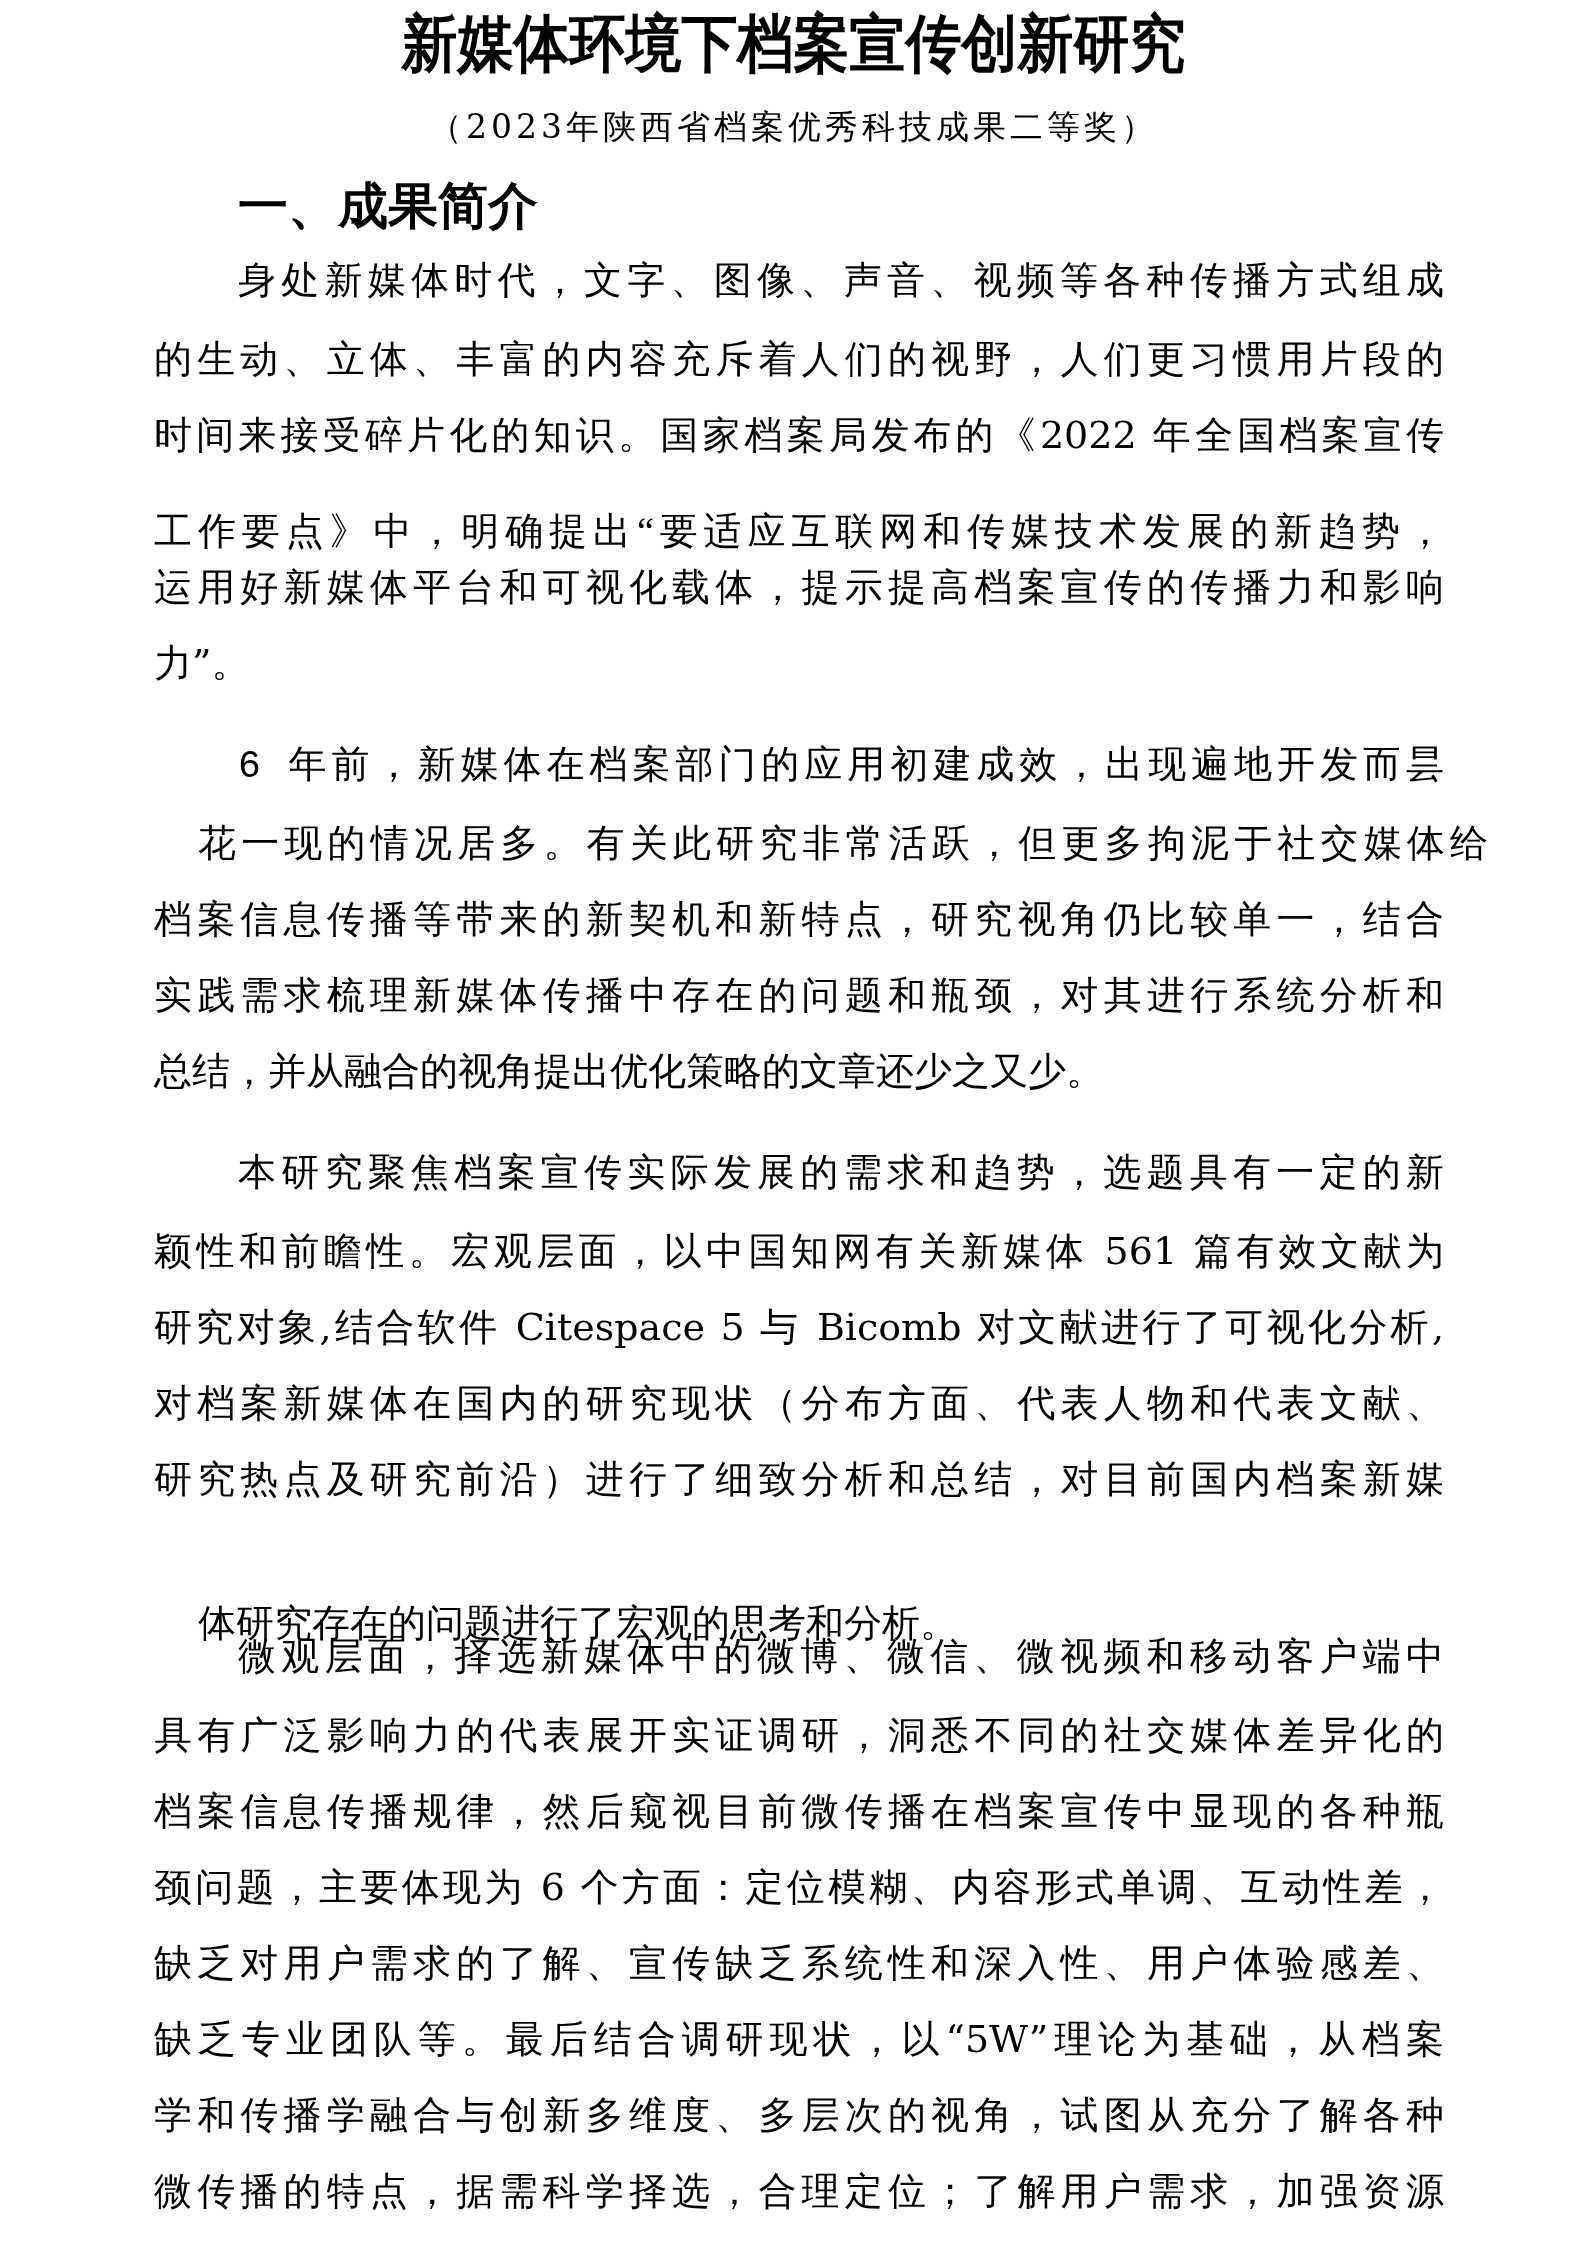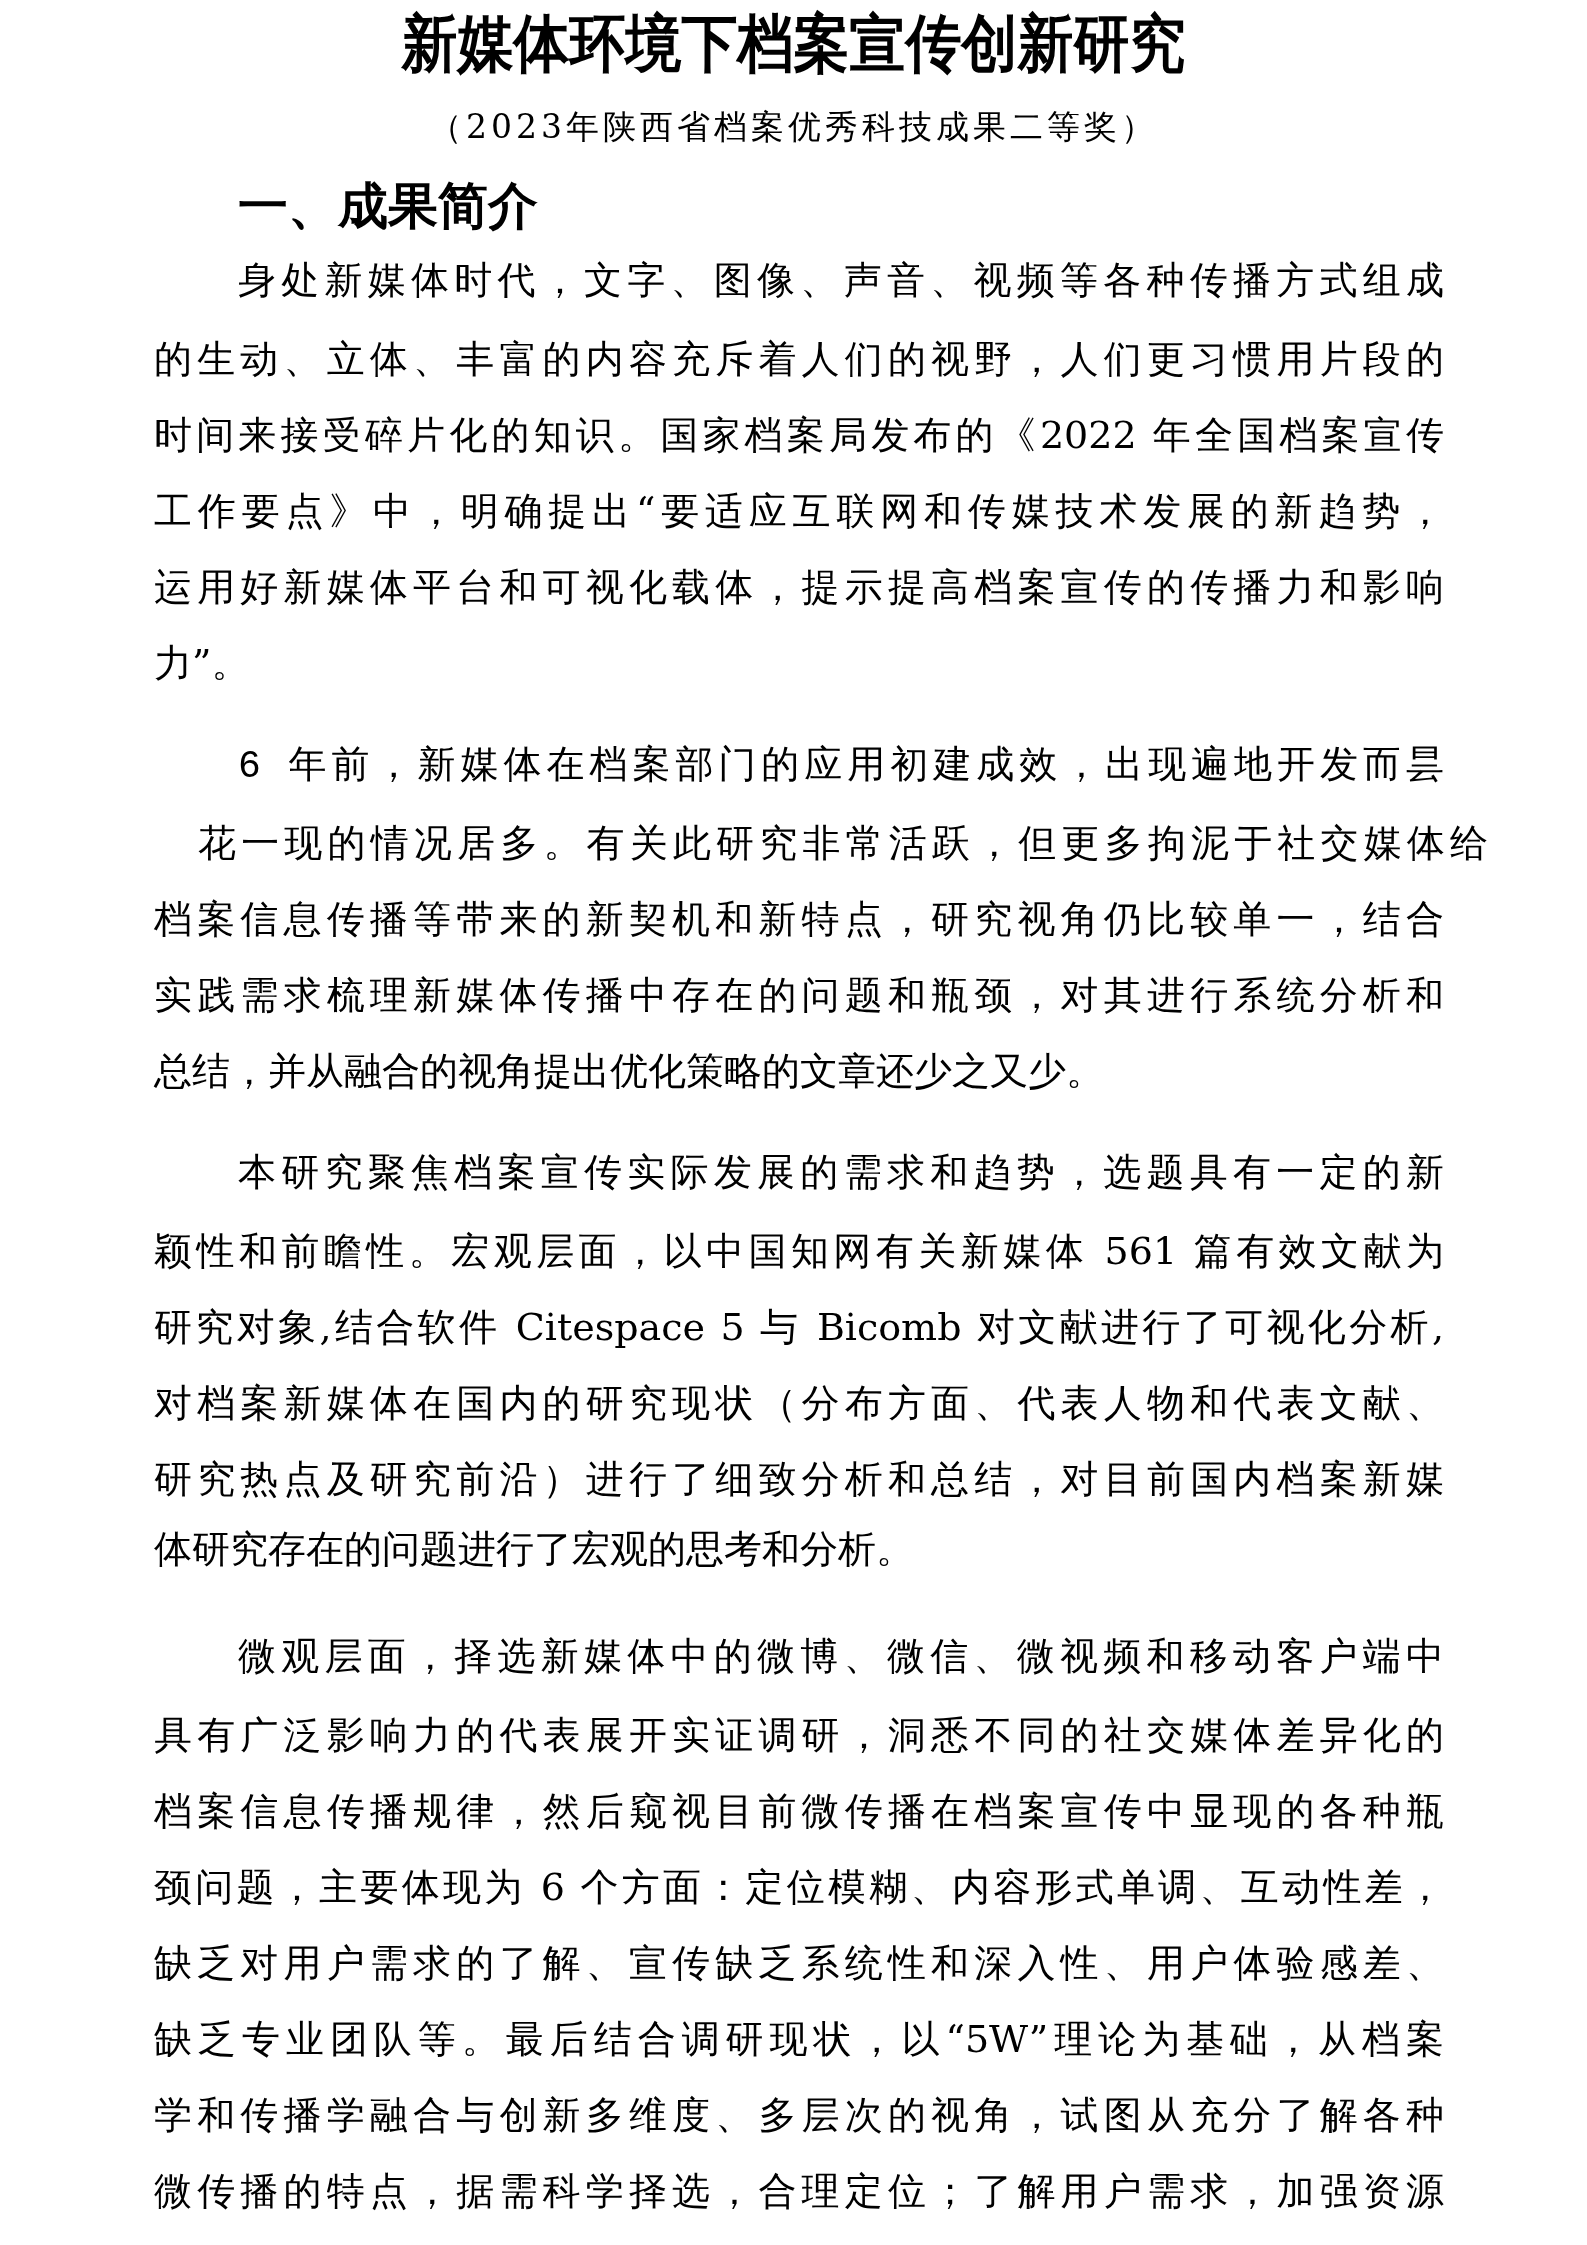--- a/index.html
+++ b/index.html
@@ -78,36 +78,36 @@
 
 <div class="page">
 
   <div class="title">新媒体环境下档案宣传创新研究</div>
   <div class="subtitle">（2023年陕西省档案优秀科技成果二等奖）</div>
   <div class="section-heading">一、成果简介</div>
 
   <div class="line indent" style="top:258px;">身处新媒体时代，文字、图像、声音、视频等各种传播方式组成</div>
   <div class="line" style="top:334px;">的生动、立体、丰富的内容充斥着人们的视野，人们更习惯用片段的</div>
   <div class="line" style="top:410px;">时间来接受碎片化的知识。国家档案局发布的《2022 年全国档案宣传</div>
-  <div class="line" style="top:486px;">工作要点》中，明确提出“要适应互联网和传媒技术发展的新趋势，</div>
+  <div class="line" style="top:506px;font-family:Liberation Serif, serif;">工作要点》中，明确提出“要适应互联网和传媒技术发展的新趋势，</div>
   <div class="line" style="top:562px;">运用好新媒体平台和可视化载体，提示提高档案宣传的传播力和影响</div>
   <div class="line last" style="top:638px;">力”。</div>
 
   <div class="line indent" style="top:742px;">6 年前，新媒体在档案部门的应用初建成效，出现遍地开发而昙</div>
   <div class="line" style="top:818px;margin-left:44px;">花一现的情况居多。有关此研究非常活跃，但更多拘泥于社交媒体给</div>
   <div class="line" style="top:894px;">档案信息传播等带来的新契机和新特点，研究视角仍比较单一，结合</div>
   <div class="line" style="top:970px;">实践需求梳理新媒体传播中存在的问题和瓶颈，对其进行系统分析和</div>
   <div class="line last" style="top:1046px;">总结，并从融合的视角提出优化策略的文章还少之又少。</div>
 
   <div class="line indent" style="top:1150px;">本研究聚焦档案宣传实际发展的需求和趋势，选题具有一定的新</div>
   <div class="line" style="top:1226px;">颖性和前瞻性。宏观层面，以中国知网有关新媒体 561 篇有效文献为</div>
   <div class="line" style="top:1302px;">研究对象,结合软件 Citespace 5 与 Bicomb 对文献进行了可视化分析,</div>
   <div class="line" style="top:1378px;">对档案新媒体在国内的研究现状（分布方面、代表人物和代表文献、</div>
   <div class="line" style="top:1454px;">研究热点及研究前沿）进行了细致分析和总结，对目前国内档案新媒</div>
-  <div class="line last" style="top:1524px;">体研究存在的问题进行了宏观的思考和分析。</div>
+  <div class="line last" style="top:1598px;margin-left:44px;">体研究存在的问题进行了宏观的思考和分析。</div>
 
   <div class="line indent" style="top:1634px;">微观层面，择选新媒体中的微博、微信、微视频和移动客户端中</div>
   <div class="line" style="top:1710px;">具有广泛影响力的代表展开实证调研，洞悉不同的社交媒体差异化的</div>
   <div class="line" style="top:1786px;">档案信息传播规律，然后窥视目前微传播在档案宣传中显现的各种瓶</div>
   <div class="line" style="top:1862px;">颈问题，主要体现为 6 个方面：定位模糊、内容形式单调、互动性差，</div>
   <div class="line" style="top:1938px;">缺乏对用户需求的了解、宣传缺乏系统性和深入性、用户体验感差、</div>
   <div class="line" style="top:2014px;">缺乏专业团队等。最后结合调研现状，以“5W”理论为基础，从档案</div>
   <div class="line" style="top:2090px;">学和传播学融合与创新多维度、多层次的视角，试图从充分了解各种</div>
   <div class="line" style="top:2166px;">微传播的特点，据需科学择选，合理定位；了解用户需求，加强资源</div>
 

